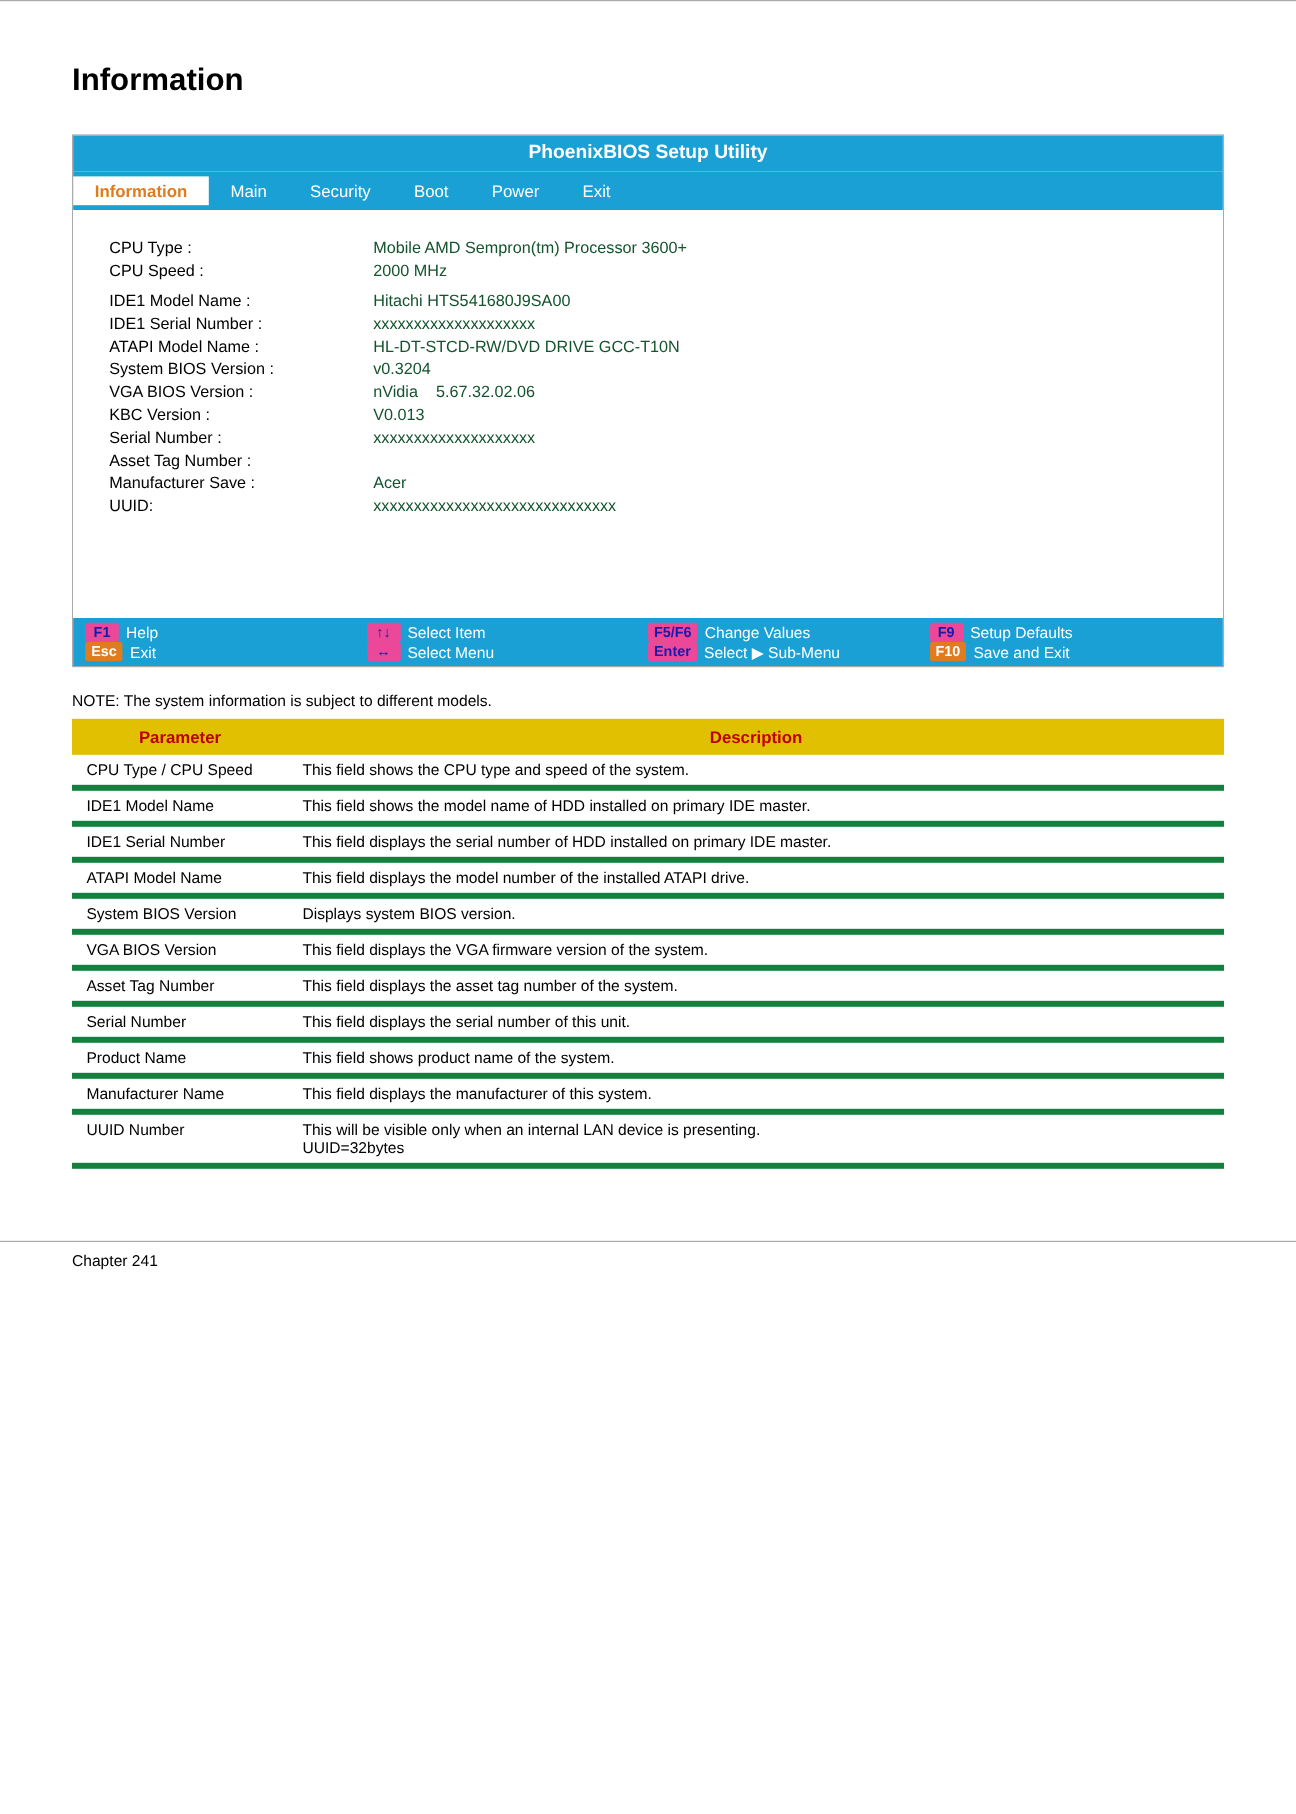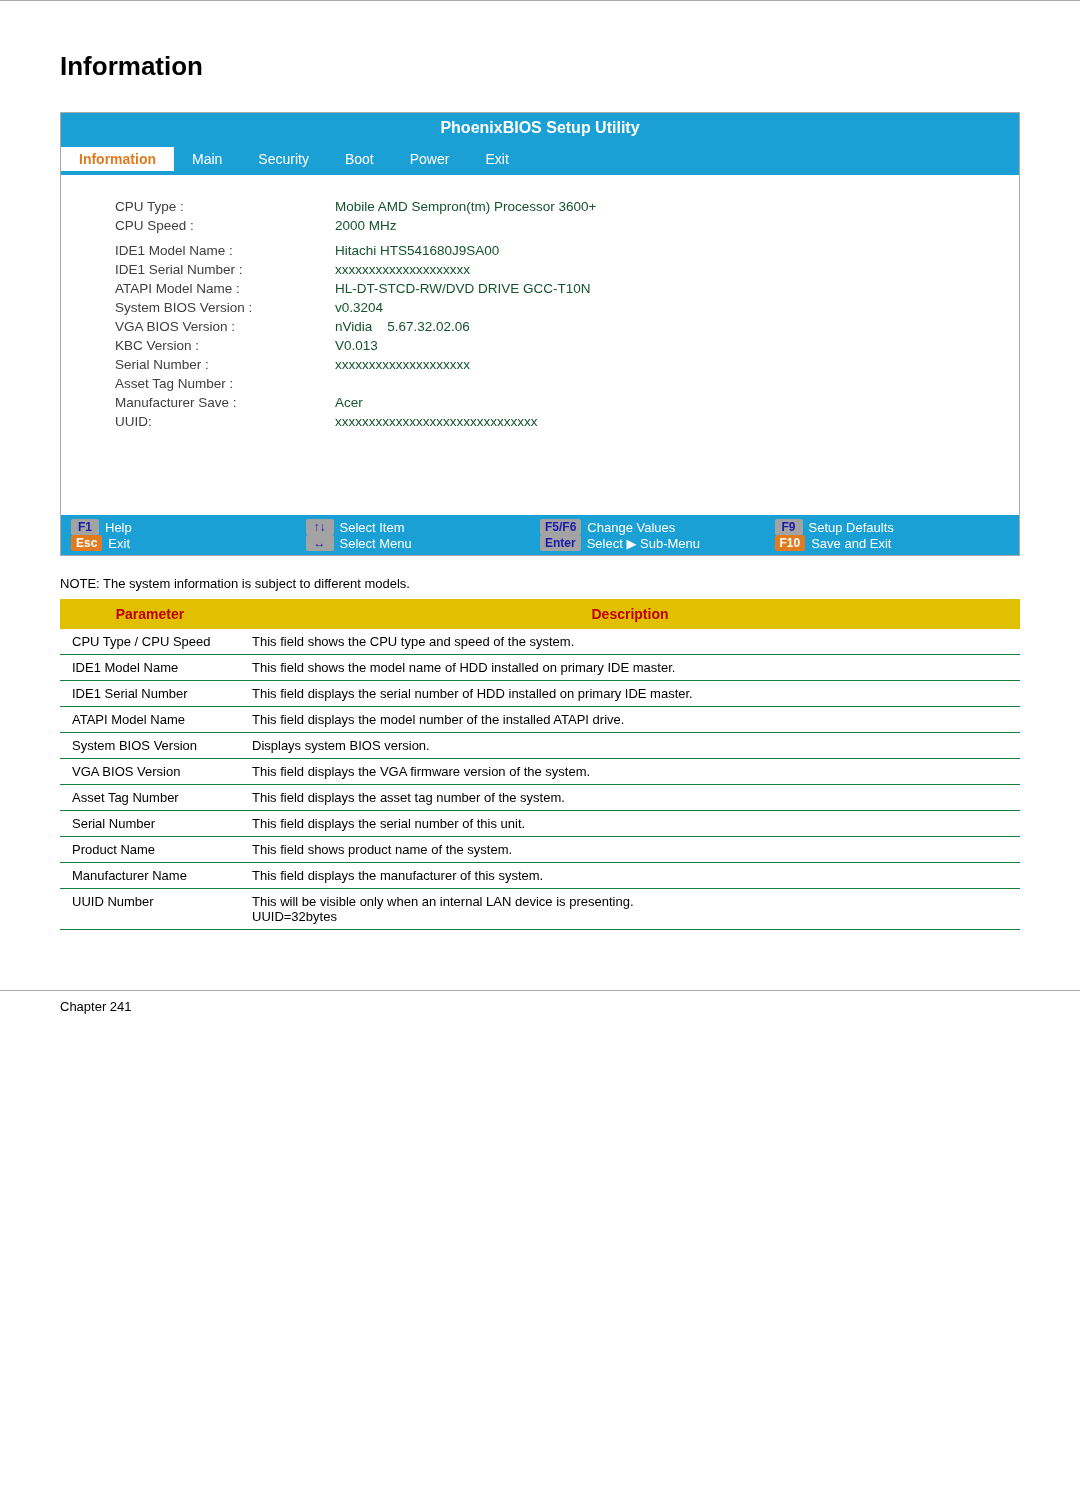--- a/index.html
+++ b/index.html
@@ -71,24 +71,23 @@
     }
 
     .bios-row {
       display: flex;
       flex-direction: row;
       margin-bottom: 4px;
       align-items: flex-start;
     }
 
     .bios-label {
-      color: #404040;
+      color: #000000;
       min-width: 220px;
       font-size: 13.5px;
-      margin-left: 24px;
     }
 
     .bios-value {
       color: #14532d;
       font-size: 13.5px;
     }
 
     .bios-footer {
       background: #1aa0d4;
       display: grid;
@@ -99,21 +98,21 @@
 
     .bios-footer-item {
       display: flex;
       align-items: center;
       gap: 6px;
       color: #fff;
       font-size: 13px;
     }
 
     .footer-key {
-      background: #a3a3a3;
+      background: #ec4899;
       color: #1a1aaa;
       font-weight: bold;
       padding: 1px 5px;
       border-radius: 2px;
       font-size: 12px;
       min-width: 28px;
       text-align: center;
     }
 
     .footer-key.orange {
@@ -141,21 +140,21 @@
     .desc-table thead th {
       color: #c00000;
       font-weight: bold;
       padding: 7px 12px;
       text-align: center;
       font-size: 14px;
       margin-top: 48px;
     }
 
     .desc-table tbody tr {
-      border-bottom: 1px solid #15803d;
+      border-bottom: 5px solid #15803d;
     }
 
     .desc-table tbody td {
       padding: 5px 12px;
       vertical-align: top;
     }
 
     .desc-table tbody td:first-child {
       white-space: nowrap;
       width: 180px;

